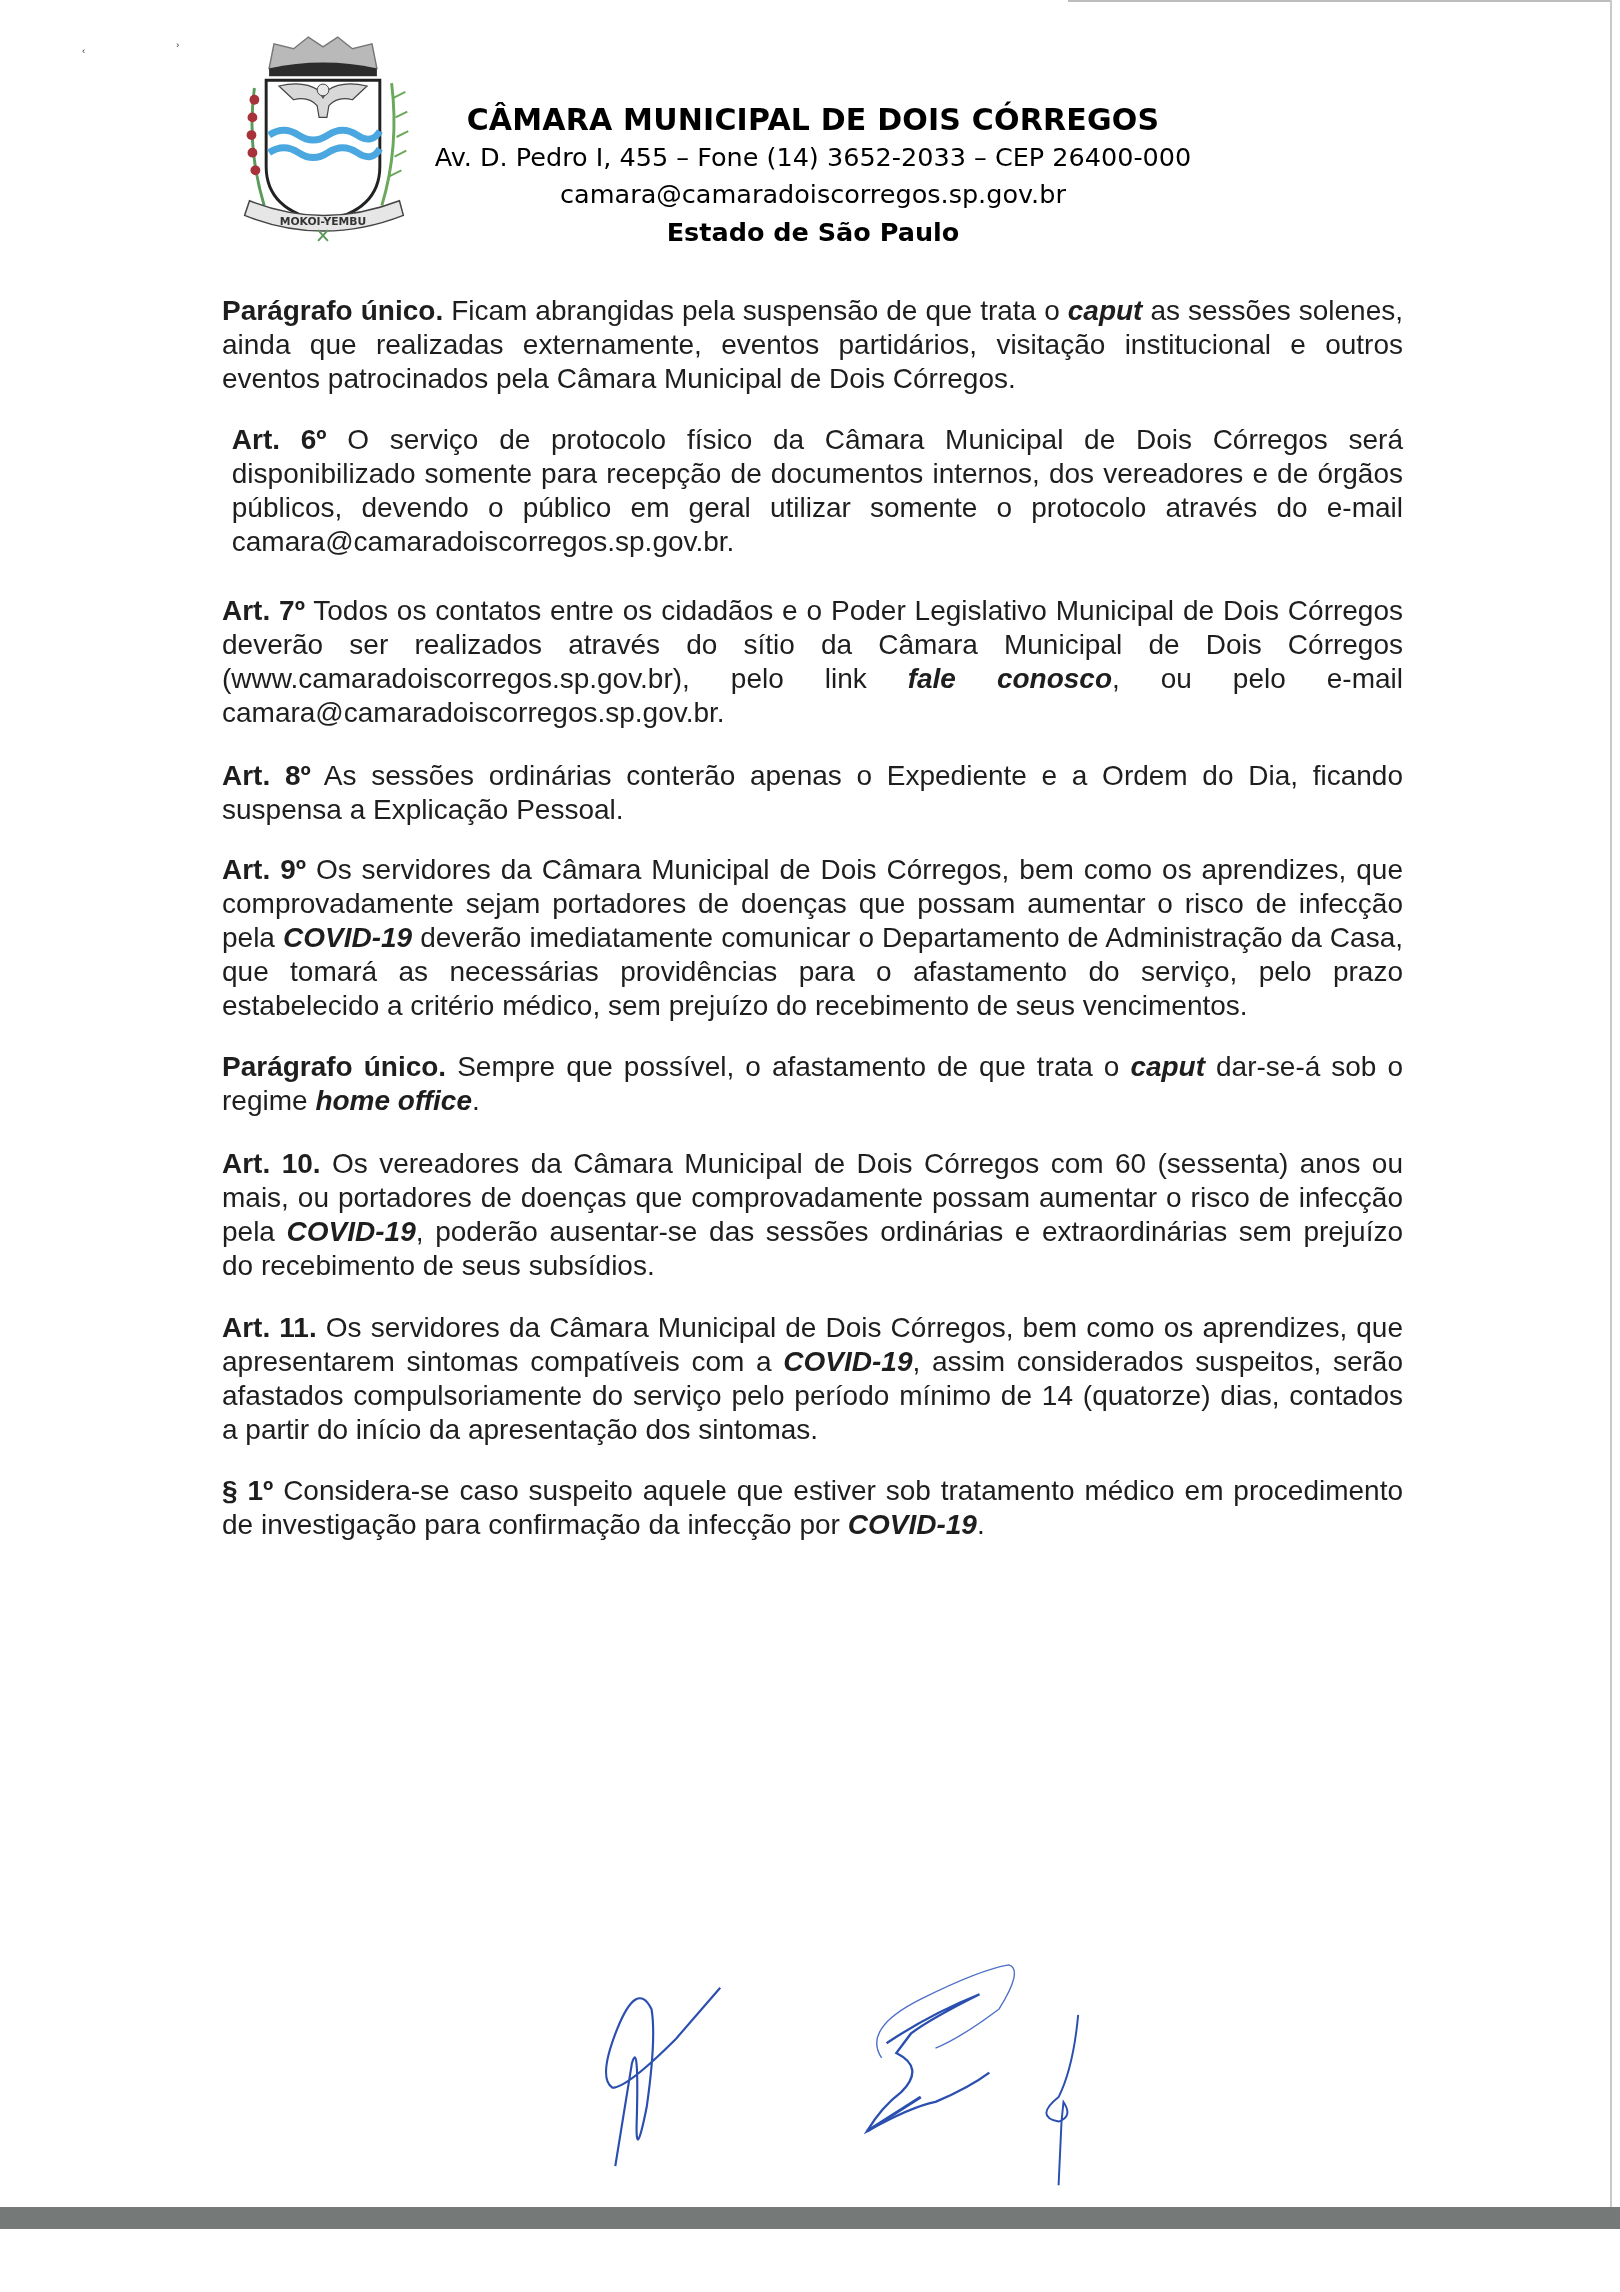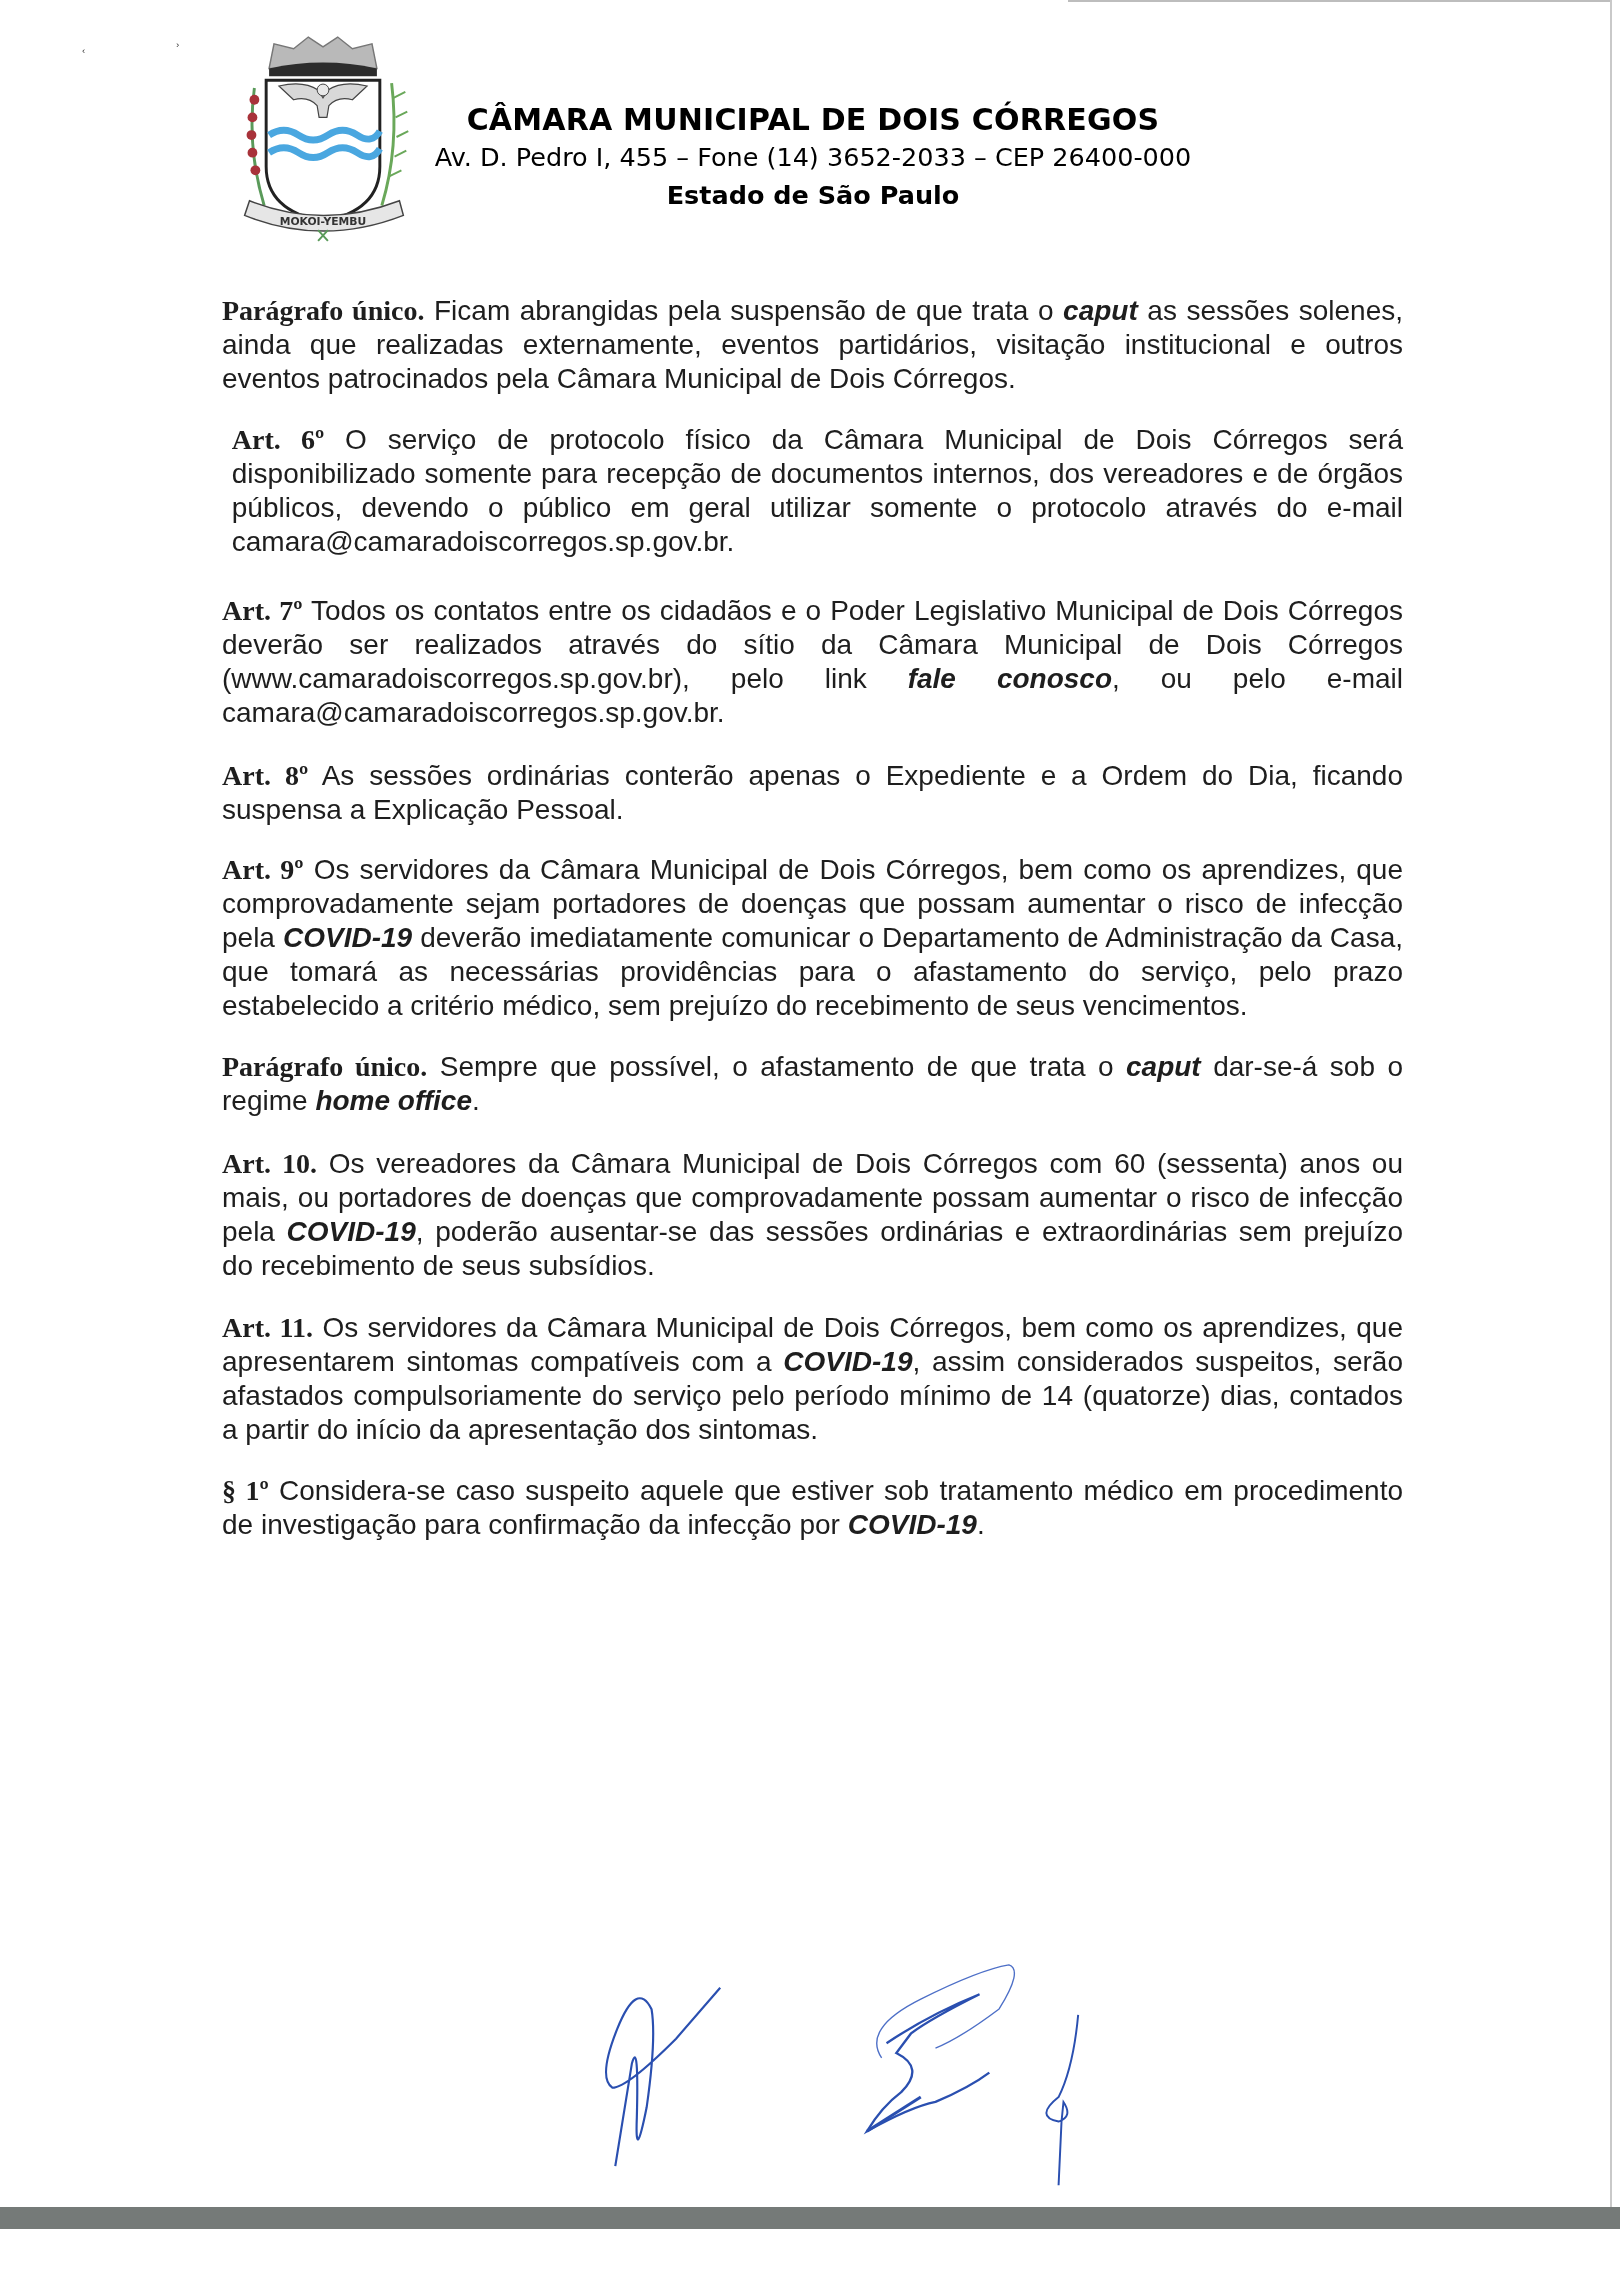--- a/index.html
+++ b/index.html
@@ -12,21 +12,21 @@
 
   .letterhead { position: absolute; left: 225px; top: 29px; width: 980px; height: 206px; }
   .crest { position: absolute; left: 0; top: 0; width: 196px; height: 216px; }
   .lh-text { position: absolute; left: 186px; top: 31px; width: 804px; text-align: center; color: #000000; font-family: "DejaVu Sans", sans-serif; margin-top: 40px; }
   .lh-title { font-size: 30px; font-weight: bold; letter-spacing: 0.2px; line-height: 39px; }
   .lh-line { font-size: 25.5px; line-height: 37px; }
   .lh-state { font-size: 25.5px; font-weight: bold; line-height: 39px; }
 
   .body { position: absolute; left: 222px; top: 294px; width: 1181px; color: #1e1e1e; font-family: "Liberation Sans", sans-serif; font-size: 28px; line-height: 34px; }
   .para { margin: 0 0 27.4px 0; text-align: justify; }
-  .para b { font-weight: bold; font-family: Liberation Serif, serif; }
+  .para b { font-weight: bold; }
   .para .it { font-style: italic; font-weight: bold; }
   .indent1 { padding-left: 9.8px; }
 
   .sig { position: absolute; }
 </style>
 </head>
 <body>
 
 <div class="page">
   <div class="top-edge"></div>
@@ -58,20 +58,21 @@
       <path d="M170 55 Q178 120 160 180" fill="none" stroke="#6aa85a" stroke-width="3"></path>
       <path d="M172 70 l12 -6 M174 90 l12 -6 M175 110 l12 -6 M173 130 l12 -6 M168 150 l12 -6" stroke="#6aa85a" stroke-width="2"></path>
 
       <path d="M25 175 Q100 205 178 175 L182 190 Q100 222 20 190 Z" fill="#e6e6e6" stroke="#444" stroke-width="1.5"></path>
       <text x="100" y="200" text-anchor="middle" font-size="11" font-family="DejaVu Sans, sans-serif" fill="#333" font-weight="bold">MOKOI-YEMBU</text>
       <path d="M95 205 L105 216 M105 205 L95 216" stroke="#5a9a5a" stroke-width="2"></path>
     </svg>
     <div class="lh-text">
       <div class="lh-title">CÂMARA MUNICIPAL DE DOIS CÓRREGOS</div>
       <div class="lh-line">Av. D. Pedro I, 455 – Fone (14) 3652-2033 – CEP 26400-000</div>
+      <div class="lh-line">camara@camaradoiscorregos.sp.gov.br</div>
       <div class="lh-state">Estado de São Paulo</div>
     </div>
   </div>
 
   <div class="body" id="doc-body">
       <p class="para" style="margin-bottom: 27.4px;"><b>Parágrafo único.</b><span> Ficam abrangidas pela suspensão de que trata o </span><span class="it">caput</span><span> as sessões solenes, ainda que realizadas externamente, eventos partidários, visitação institucional e outros eventos patrocinados pela Câmara Municipal de Dois Córregos.</span></p>
       <p class="para indent1" style="margin-bottom: 35px;"><b>Art. 6º</b><span> O serviço de protocolo físico da Câmara Municipal de Dois Córregos será disponibilizado somente para recepção de documentos internos, dos vereadores e de órgãos públicos, devendo o público em geral utilizar somente o protocolo através do e-mail camara@camaradoiscorregos.sp.gov.br.</span></p>
       <p class="para" style="margin-bottom: 29px;"><b>Art. 7º</b><span> Todos os contatos entre os cidadãos e o Poder Legislativo Municipal de Dois Córregos deverão ser realizados através do sítio da Câmara Municipal de Dois Córregos (www.camaradoiscorregos.sp.gov.br), pelo link </span><span class="it">fale conosco</span><span>, ou pelo e-mail camara@camaradoiscorregos.sp.gov.br.</span></p>
       <p class="para" style="margin-bottom: 25.5px;"><b>Art. 8º</b><span> As sessões ordinárias conterão apenas o Expediente e a Ordem do Dia, ficando suspensa a Explicação Pessoal.</span></p>
       <p class="para" style="margin-bottom: 27.4px;"><b>Art. 9º</b><span> Os servidores da Câmara Municipal de Dois Córregos, bem como os aprendizes, que comprovadamente sejam portadores de doenças que possam aumentar o risco de infecção pela </span><span class="it">COVID-19</span><span> deverão imediatamente comunicar o Departamento de Administração da Casa, que tomará as necessárias providências para o afastamento do serviço, pelo prazo estabelecido a critério médico, sem prejuízo do recebimento de seus vencimentos.</span></p>

